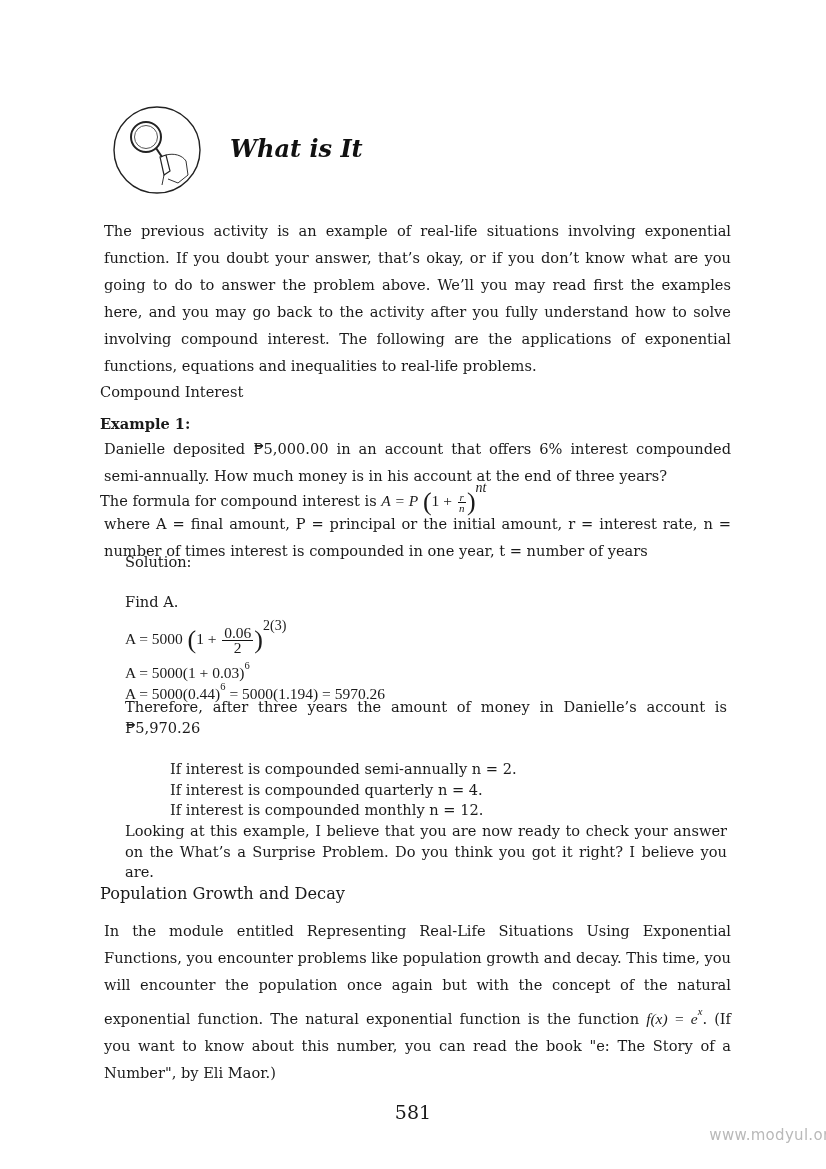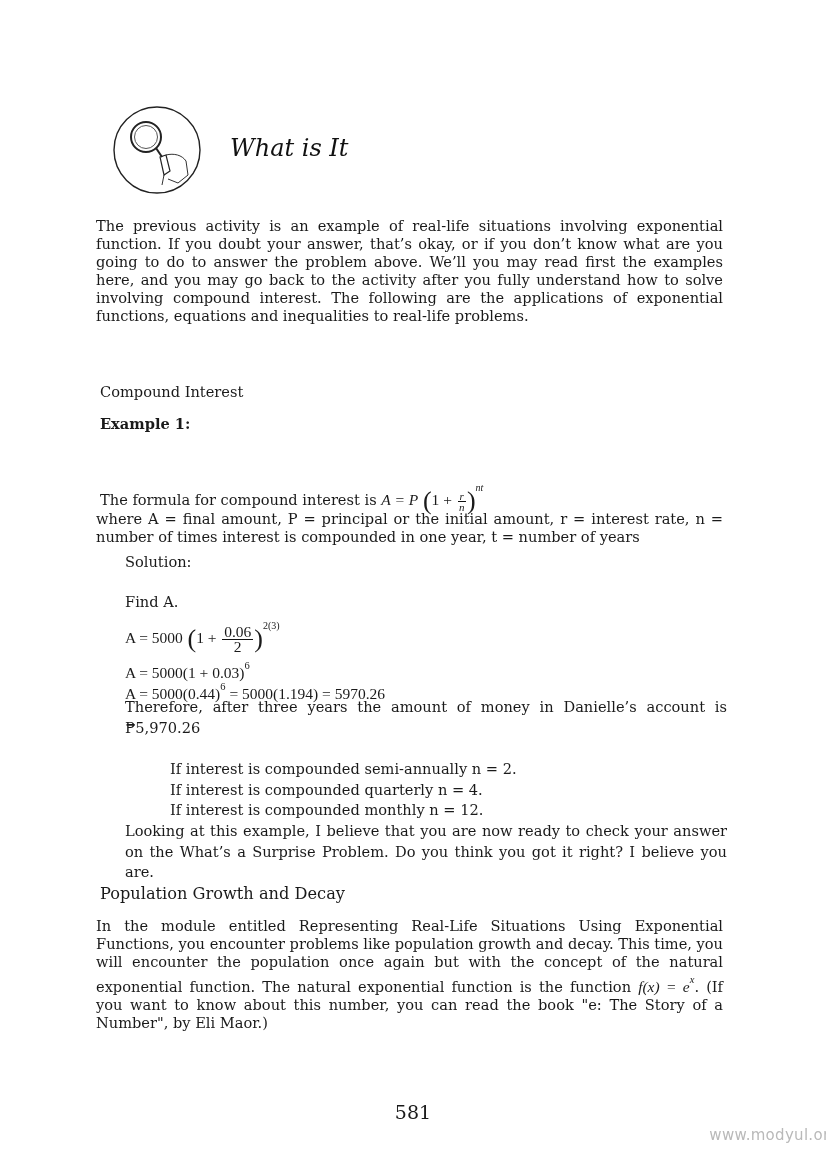--- a/index.html
+++ b/index.html
@@ -1,37 +1,37 @@
 <!DOCTYPE html>
 <html><head>
 <meta charset="utf-8">
 <style>
   html, body { margin: 0; padding: 0; background: #ffffff; }
   body { width: 826px; height: 1169px; position: relative; overflow: hidden;
          font-family: "DejaVu Serif", serif; color: #1a1a1a; }
   .page { position: absolute; left: 0; top: 0; width: 826px; height: 1169px; }
   .icon-circle { position: absolute; left: 112px; top: 105px; width: 90px; height: 90px; }
   .title { position: absolute; left: 230px; top: 134px; font-family: "DejaVu Serif", serif;
-           font-weight: normal; font-style: italic; font-size: 24px; color: #111; }
-  .para { position: absolute; left: 96px; width: 627px; font-size: 14.6px; line-height: 18px;
+           font-weight: bold; font-style: italic; font-size: 24px; color: #111; }
+  .para { position: absolute; left: 104px; width: 627px; font-size: 14.6px; line-height: 27px;
           text-align: justify; }
   .line { position: absolute; left: 100px; font-size: 14.6px; line-height: 20.6px; white-space: nowrap; }
   .ind { left: 125px; }
   .ind2 { left: 170px; }
   .math { font-family: "Liberation Serif", serif; font-size: 15.5px; }
   .mi { font-family: "Liberation Serif", serif; font-style: italic; font-size: 15.5px; }
   .bold { font-weight: bold; }
   .just { width: 602px; text-align: justify; white-space: normal; }
   .frac { display: inline-block; vertical-align: middle; text-align: center; margin: 0 1px; }
   .frac .num { display: block; border-bottom: 1px solid #111; padding: 0 2px; line-height: 14px; }
   .frac .den { display: block; line-height: 14px; }
   .frac.small .num, .frac.small .den { font-size: 11px; line-height: 10px; }
   .paren { font-size: 26px; vertical-align: middle; font-family: "Liberation Serif", serif; font-weight: 200; }
   .sup { font-size: 10.5px; vertical-align: 9px; }
-  .sup-hi { font-size: 10px; vertical-align: 14px; }
+  .sup-hi { font-size: 14px; vertical-align: 14px; }
   .heading2 { position: absolute; left: 100px; top: 884px; font-size: 16.2px; }
   .pagenum { position: absolute; left: 0; width: 826px; top: 1101px; text-align: center; font-size: 19px; }
   .watermark { position: absolute; left: 0; width: 826px; top: 1126px; text-align: right;
                font-family: "DejaVu Sans", sans-serif; font-size: 15px; color: #b9b9b9; letter-spacing: 0.3px; margin-left: 35px; }
 </style>
 </head>
 <body>
 
 <div class="page">
 
@@ -44,20 +44,21 @@
     <path d="M54 50 C62 48 70 50 74 56 L76 70 L66 78 L56 74" fill="none" stroke="#333" stroke-width="1"></path>
     <path d="M52 70 L50 80" fill="none" stroke="#333" stroke-width="1"></path>
   </svg>
   <div class="title">What is It</div>
 
   <div class="para" style="top:217px;">The previous activity is an example of real-life situations involving exponential function. If you doubt your answer, that’s okay, or if you don’t know what are you going to do to answer the problem above. We’ll you may read first the examples here, and you may go back to the activity after you fully understand how to solve involving compound interest. The following are the applications of exponential functions, equations and inequalities to real-life problems.</div>
 
   <div class="line" style="top:382px;">Compound Interest</div>
 
   <div class="line bold" style="top:414px;">Example 1:</div>
+  <div class="para" style="top:435px;">Danielle deposited ₱5,000.00 in an account that offers 6% interest compounded semi-annually. How much money is in his account at the end of three years?</div>
 
   <div class="line" style="top:478px;">
     <span>The formula for compound interest is</span>
     <span class="mi">A</span>
     <span class="math">=</span>
     <span class="mi">P</span>
     <span class="paren">(</span><span class="math">1 +</span>
     <span class="frac small">
       <span class="num mi">r</span>
       <span class="den mi">n</span>

